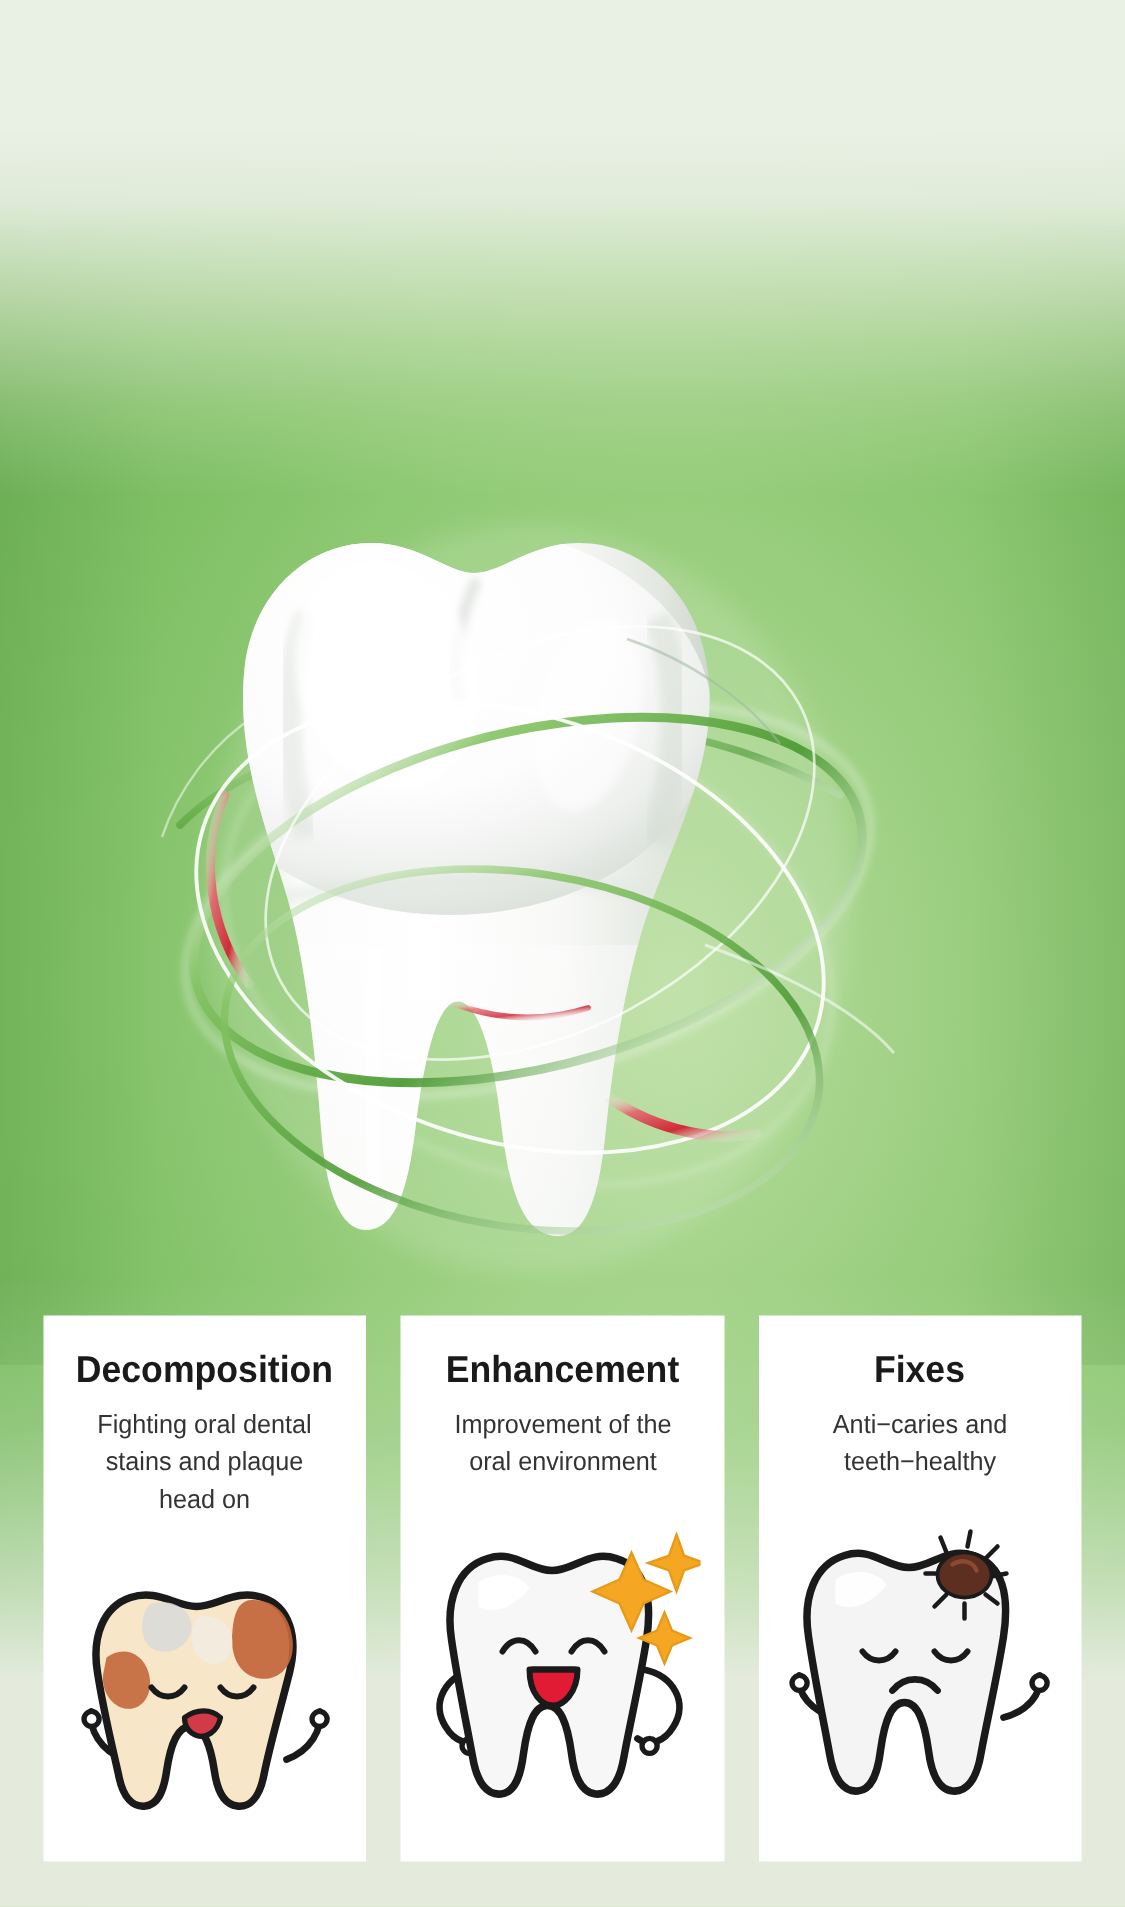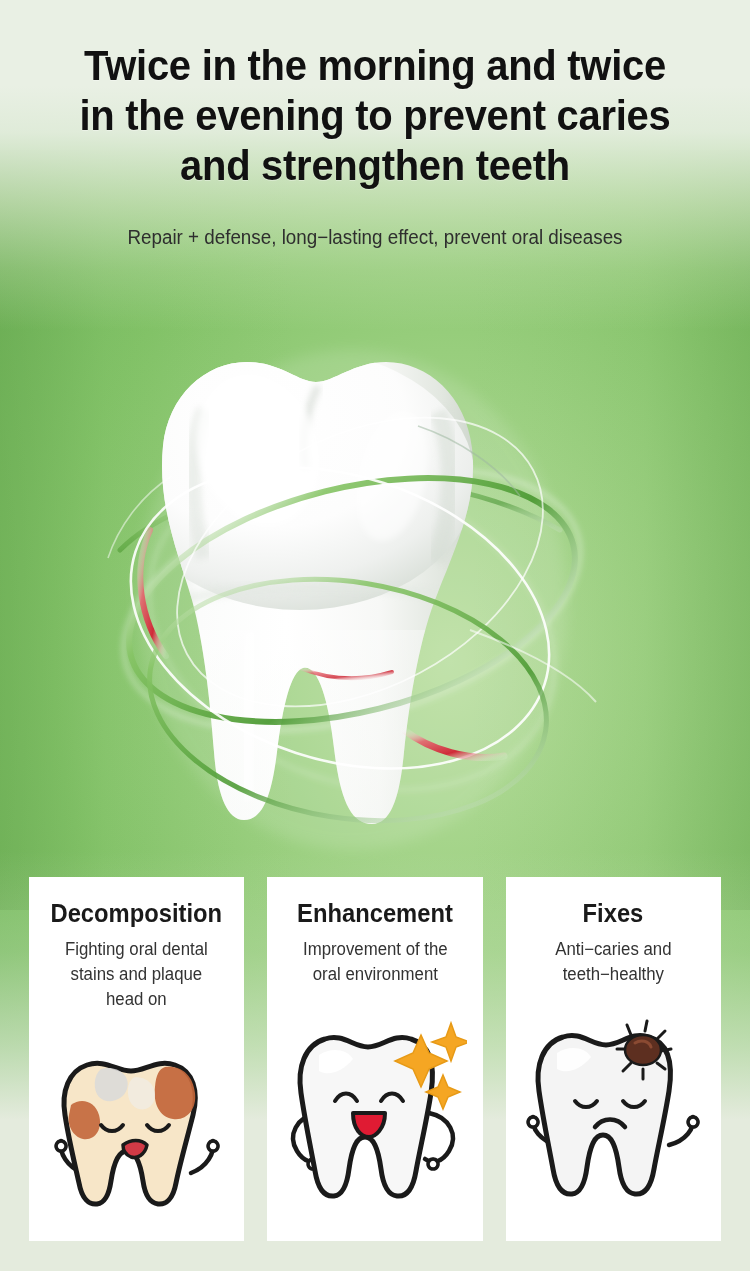--- a/index.html
+++ b/index.html
@@ -397,20 +397,14 @@
           <g stroke="#1a1a1a" stroke-width="4" fill="none" stroke-linecap="round">
             <path d="M52,84 C58,92 68,92 74,84"></path>
             <path d="M100,84 C106,92 116,92 122,84"></path>
           </g>
           <path d="M72,110 C80,100 94,100 102,110" stroke="#1a1a1a" stroke-width="4.5" fill="none" stroke-linecap="round"></path>
         </svg>
       </div>
     </div>
   </div>
 
-  <div class="header">
-    <div class="title">Twice in the morning and twice
-in the evening to prevent caries
-and strengthen teeth</div>
-    <div class="subtitle">Repair + defense, long−lasting effect, prevent oral diseases</div>
-  </div>
 
 </div>
 
 </body></html>

